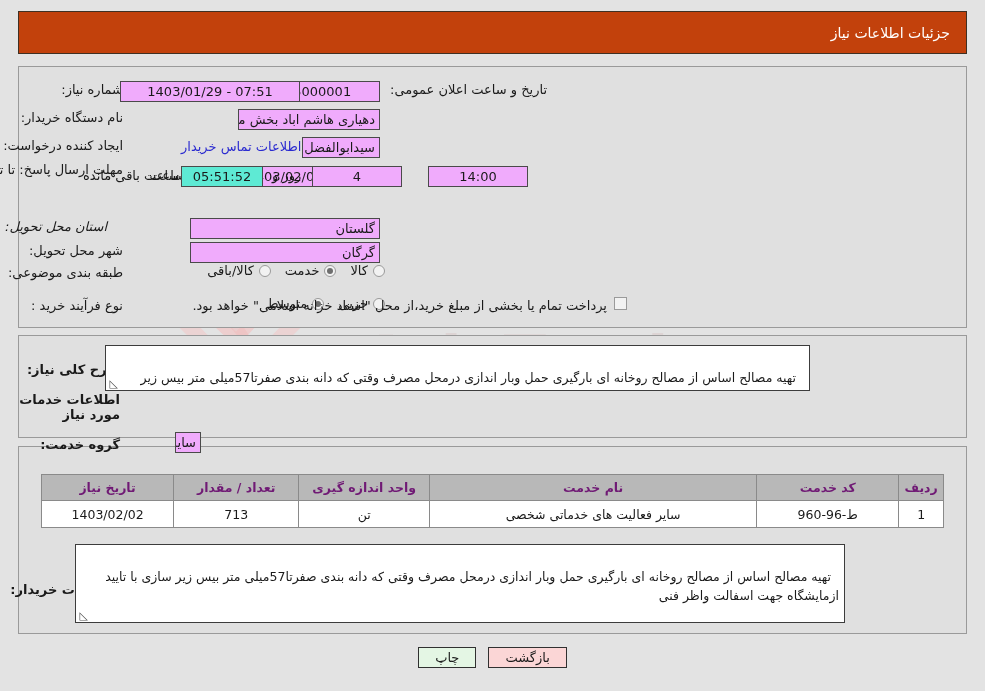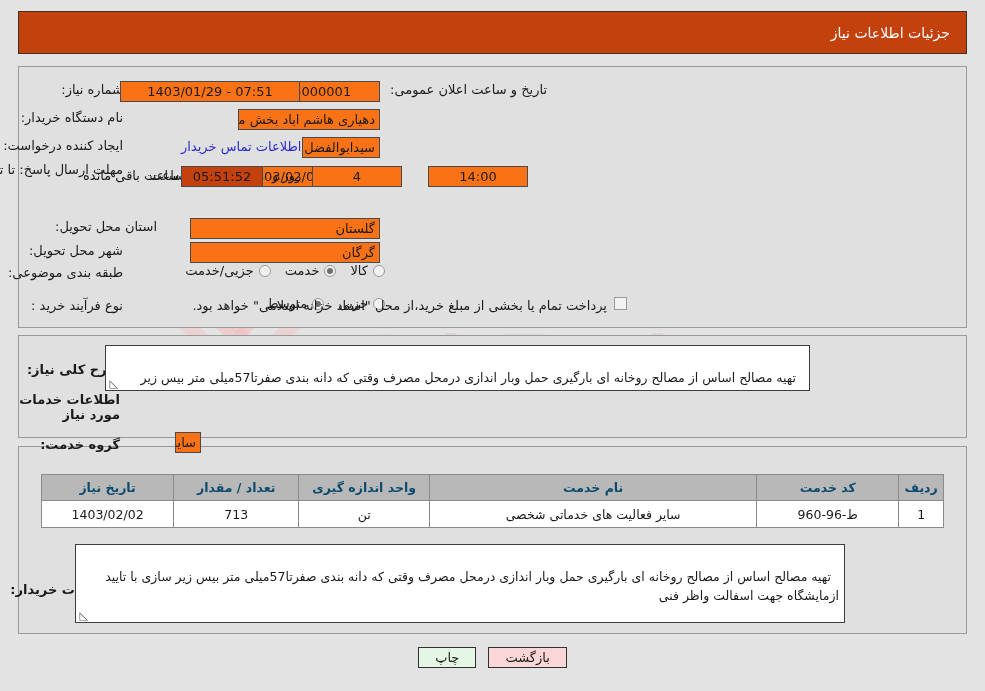--- a/index.html
+++ b/index.html
@@ -130,36 +130,36 @@
     align-items: center;
     white-space: nowrap;
   }
   .lbl {
     color: #1a1a1a;
     font-size: 13px;
     text-align: left;
   }
 
   .fld {
-    background: #f97316;
+    background: #f0abfc;
     border: 1px solid #4a4a4a;
     box-sizing: border-box;
     height: 21px;
     line-height: 19px;
     font-size: 13px;
     padding: 0 4px;
     color: #1a1a1a;
     overflow: hidden;
     text-overflow: clip;
     white-space: nowrap;
     display: block;
   }
   .fld.center { text-align: center; }
   .fld.right  { text-align: right; }
-  .fld.yellow { background: #c2410c; text-align: center; }
+  .fld.yellow { background: #5eead4; text-align: center; }
 
   .lnk {
     color: #2a2ad0;
     font-size: 13px;
     cursor: pointer;
     white-space: nowrap;
   }
 
   
   .rad {
@@ -236,21 +236,21 @@
   table.grid {
     border-collapse: collapse;
     width: 903px;
     font-size: 12.5px;
   }
   table.grid th {
     background: #b8b8b8;
     border: 1px solid #8a8a8a;
     height: 25px;
     font-weight: bold;
-    color: #0c4a6e;
+    color: #701a75;
     text-align: center;
     padding: 0 4px;
   }
   table.grid td {
     background: #ffffff;
     border: 1px solid #8a8a8a;
     height: 26px;
     text-align: center;
     padding: 0 4px;
     color: #1a1a1a;
@@ -325,40 +325,40 @@
   <span class="lbl">مهلت ارسال پاسخ: تا تاریخ:</span>
 </div>
 <span class="fld center" style="position:absolute; right:605px; top:166px; width:190px; z-index:6;">1403/02/02</span>
 <span class="lbl" style="position:absolute; right:800px; top:168px; left:null; z-index:6;">ساعت</span>
 <span class="fld center" style="position:absolute; left:428px; top:166px; width:100px; z-index:6;">14:00</span>
 <span class="fld center" style="position:absolute; left:312px; top:166px; width:90px; z-index:6;">4</span>
 <span class="lbl" style="position:absolute; left:272px; top:168px; z-index:6;">روز و</span>
 <span class="fld yellow" style="position:absolute; left:181px; top:166px; width:82px; z-index:6;">05:51:52</span>
 <span class="lbl" style="position:absolute; left:83px; top:168px; z-index:6;">ساعت باقی مانده</span>
 
-<div class="row" style="right:828px; top:219px; z-index:6;">
+<div class="row" style="right:878px; top:219px; z-index:6;font-style:italic;">
   <span class="lbl">استان محل تحویل:</span>
 </div>
 <span class="fld right" style="position:absolute; right:605px; top:218px; width:190px; z-index:6;">گلستان</span>
 
 <div class="row" style="right:862px; top:243px; z-index:6;">
   <span class="lbl">شهر محل تحویل:</span>
 </div>
 <span class="fld right" style="position:absolute; right:605px; top:242px; width:190px; z-index:6;">گرگان</span>
 
 <div class="row" style="right:862px; top:265px; z-index:6;">
   <span class="lbl">طبقه بندی موضوعی:</span>
 </div>
 <div class="row" style="right:600px; top:263px; z-index:6;">
   <span class="rad"></span>
   <span class="opt-label">کالا</span>
   <span class="rad on"></span>
   <span class="opt-label">خدمت</span>
   <span class="rad"></span>
-  <span class="opt-label">جزیی/خدمت</span>
+  <span class="opt-label">کالا/باقی</span>
 </div>
 
 <div class="row" style="right:862px; top:298px; z-index:6;">
   <span class="lbl">نوع فرآیند خرید :</span>
 </div>
 <div class="row" style="right:600px; top:296px; z-index:6;">
   <span class="rad"></span>
   <span class="opt-label">جزیی</span>
   <span class="rad on"></span>
   <span class="opt-label">متوسط</span>

